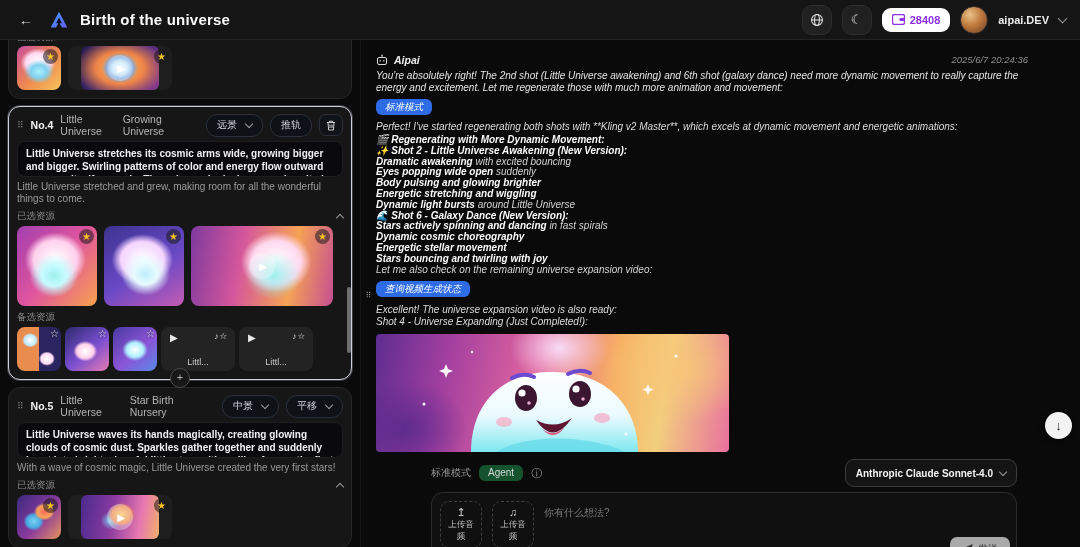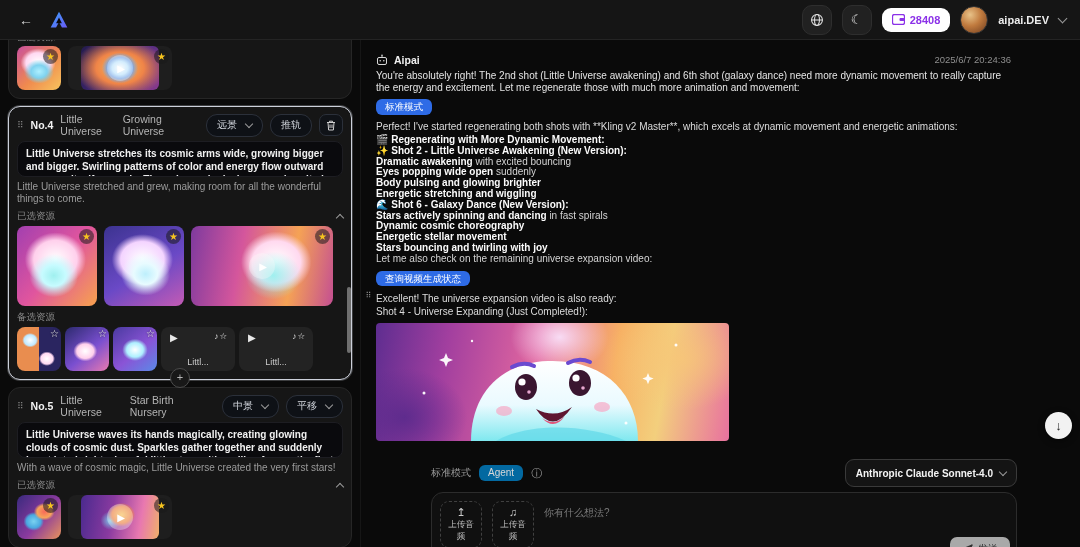--- a/index.html
+++ b/index.html
@@ -88,21 +88,21 @@
   .a8{background:radial-gradient(15px 13px at 50% 52%,#fff 0%,#aef0ff 55%,rgba(174,240,255,0) 85%),
       linear-gradient(140deg,#4a3aa0,#8a54d6 55%,#5a8ae8);}
   .a9{background:radial-gradient(13px 11px at 62% 38%,#f86a5a 0%,#f8a45a 55%,rgba(248,164,90,0) 80%),
       radial-gradient(12px 11px at 38% 60%,#7ad2f0 0%,#4aa8e0 60%,rgba(74,168,224,0) 85%),
       linear-gradient(130deg,#3a2a7e,#8a3a9e 55%,#e8935c);}
   .a10{background:radial-gradient(16px 14px at 52% 45%,#f8c25a 0%,#ef8448 60%,rgba(239,132,72,0) 85%),
       radial-gradient(12px 11px at 38% 58%,#7ad2f0 0%,rgba(122,210,240,0) 85%),
       linear-gradient(100deg,#4a2a8e 0%,#8a3aa0 40%,#e878b0 75%,#f0b06a 100%);}
   
   .chat{position:absolute;top:40px;left:360px;right:0;bottom:0;border-left:1px solid #161616;}
-  .msg{padding:13px 69px 0 15px;}
+  .msg{padding:13px 52px 0 15px;font-style:italic;}
   .mhead{display:flex;align-items:center;gap:6px;height:13px;}
   .sender{font-size:10.5px;font-weight:700;color:#f0f0f0;}
   .time{margin-left:auto;color:#8f8f8f;font-size:9.5px;}
   .p{color:#dcdcdc;font-size:10px;line-height:11.5px;margin-top:6px;}
   .p.first{margin-top:4px;color:#e4e4e4;}
   .gbadge{display:inline-block;background:#2e6be6;color:#fff;font-size:9.5px;border-radius:6px;
           padding:3px 9px;margin-top:6px;cursor:pointer;line-height:1;}
   .lines{margin-top:3px;}
   .line{font-size:10px;line-height:10.8px;color:#d4d4d4;}
   .line b{color:#fbfbfb;}
@@ -113,21 +113,21 @@
         radial-gradient(70px 50px at 52% 12%,rgba(250,230,255,.9) 0%,rgba(250,230,255,0) 70%),
         radial-gradient(120px 80px at 86% 30%,rgba(247,198,120,.85) 0%,rgba(247,198,120,0) 65%),
         radial-gradient(90px 70px at 8% 80%,rgba(90,42,140,.9) 0%,rgba(90,42,140,0) 70%),
         linear-gradient(100deg,#5e2d90 0%,#a23f9f 20%,#e2679f 45%,#f7b063 66%,#f3cf7d 80%,#e8719f 100%);}
   .scrolldown{position:absolute;right:8px;top:372px;width:27px;height:27px;border-radius:50%;background:#f2f2f2;color:#222;
               display:flex;align-items:center;justify-content:center;font-size:13px;cursor:pointer;box-shadow:0 2px 6px rgba(0,0,0,.5);}
   
   .composer{position:absolute;left:70px;width:586px;top:421px;}
   .toolbar{display:flex;align-items:center;gap:8px;height:24px;}
   .mode{color:#9a9a9a;font-size:10px;cursor:pointer;}
-  .agent{background:#0369a1;color:#d8d8d8;font-size:10px;border-radius:6px;padding:3px 9px;cursor:pointer;line-height:1;}
+  .agent{background:#14532d;color:#d8d8d8;font-size:10px;border-radius:6px;padding:3px 9px;cursor:pointer;line-height:1;}
   .info{color:#9a9a9a;font-size:11px;cursor:pointer;}
   .model{margin-left:auto;height:26px;border:1px solid #3a3a3a;background:#141414;border-radius:9px;display:flex;
          align-items:center;gap:7px;padding:0 10px;color:#f4f4f4;font-size:10px;font-weight:700;cursor:pointer;}
   .inputbox{margin-top:7px;height:72px;border:1px solid #2c2c2c;background:#101010;border-radius:12px;position:relative;
             padding:8px;box-sizing:border-box;display:flex;gap:10px;align-items:flex-start;cursor:text;}
   .upbtn{width:42px;height:47px;border:1px dashed #404040;border-radius:9px;display:flex;flex-direction:column;
          align-items:center;justify-content:center;gap:1px;color:#cdcdcd;background:transparent;cursor:pointer;flex:none;}
   .upbtn .ic{font-size:11px;line-height:1;}
   .upbtn .lb{font-size:8.5px;color:#bdbdbd;}
   .ph{color:#7a7a7a;font-size:10px;padding-top:5px;}
@@ -147,20 +147,21 @@
         <defs>
             <linearGradient id="lg" x1="0" y1="0" x2="1" y2="1">
           <stop offset="0" stop-color="#3aa0f8"></stop>
               <stop offset="1" stop-color="#6a5af8"></stop>
             </linearGradient>
           </defs>
         <path d="M12 2 L22 21 L15.5 21 L12 14.5 L8.5 21 L2 21 Z" fill="url(#lg)"></path>
         <path d="M12 9 L15.5 16 L8.5 16 Z" fill="#0a0a0a"></path>
       </svg>
     </div>
+    <div class="title">Birth of the universe</div>
     <div class="tright">
       <button class="iconbtn">
         <svg width="14" height="14" viewBox="0 0 16 16" fill="none" stroke="#e3e3e3" stroke-width="1.2">
           <circle cx="8" cy="8" r="6.2"></circle>
             <ellipse cx="8" cy="8" rx="2.8" ry="6.2"></ellipse>
             <path d="M1.8 8 H14.2"></path>
         </svg>
       </button>
       <button class="iconbtn">
           <span>☾</span>
@@ -325,20 +326,21 @@
       <div class="p first">You're absolutely right! The 2nd shot (Little Universe awakening) and 6th shot (galaxy dance) need more dynamic movement to really capture the energy and excitement. Let me regenerate those with much more animation and movement:</div>
       <div><span class="gbadge">标准模式</span></div>
       <div class="p">Perfect! I've started regenerating both shots with **Kling v2 Master**, which excels at dynamic movement and energetic animations:</div>
       <div class="lines">
         <div class="line"><b>🎬 Regenerating with More Dynamic Movement:</b><span></span></div>
         <div class="line"><b>✨ Shot 2 - Little Universe Awakening (New Version):</b><span></span></div>
         <div class="line"><b>Dramatic awakening</b><span> with excited bouncing</span></div>
         <div class="line"><b>Eyes popping wide open</b><span> suddenly</span></div>
         <div class="line"><b>Body pulsing and glowing brighter</b><span></span></div>
         <div class="line"><b>Energetic stretching and wiggling</b><span></span></div>
+        <div class="line"><b>Dynamic light bursts</b><span> around Little Universe</span></div>
         <div class="line"><b>🌊 Shot 6 - Galaxy Dance (New Version):</b><span></span></div>
         <div class="line"><b>Stars actively spinning and dancing</b><span> in fast spirals</span></div>
         <div class="line"><b>Dynamic cosmic choreography</b><span></span></div>
         <div class="line"><b>Energetic stellar movement</b><span></span></div>
         <div class="line"><b>Stars bouncing and twirling with joy</b><span></span></div>
         <div class="line"><b></b><span>Let me also check on the remaining universe expansion video:</span></div>
       </div>
       <div><span class="gbadge">查询视频生成状态</span></div>
       <div class="p tight">Excellent! The universe expansion video is also ready:</div>
       <div class="p tighter">Shot 4 - Universe Expanding (Just Completed!):</div>

